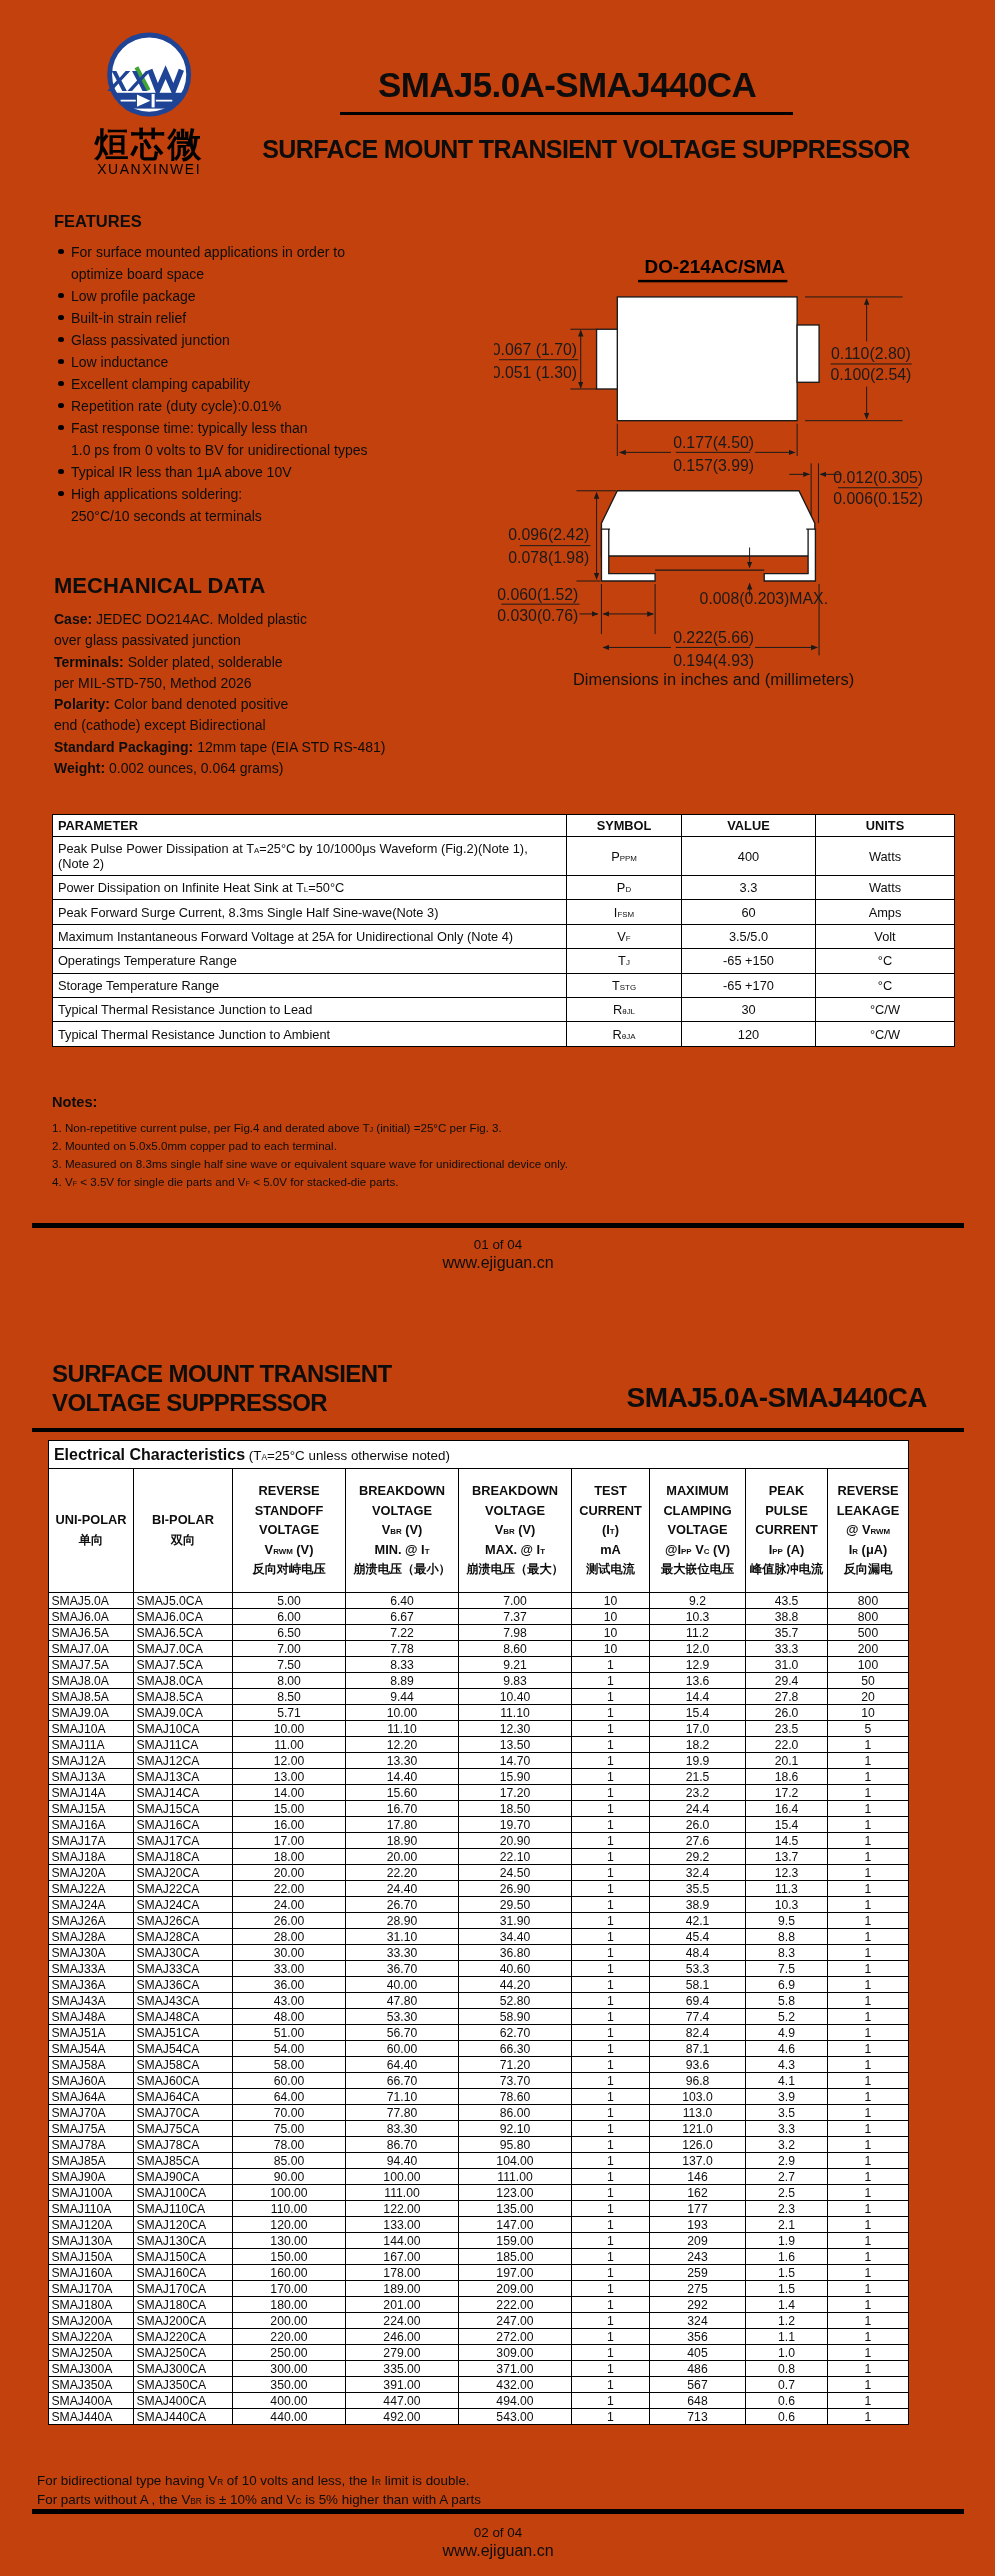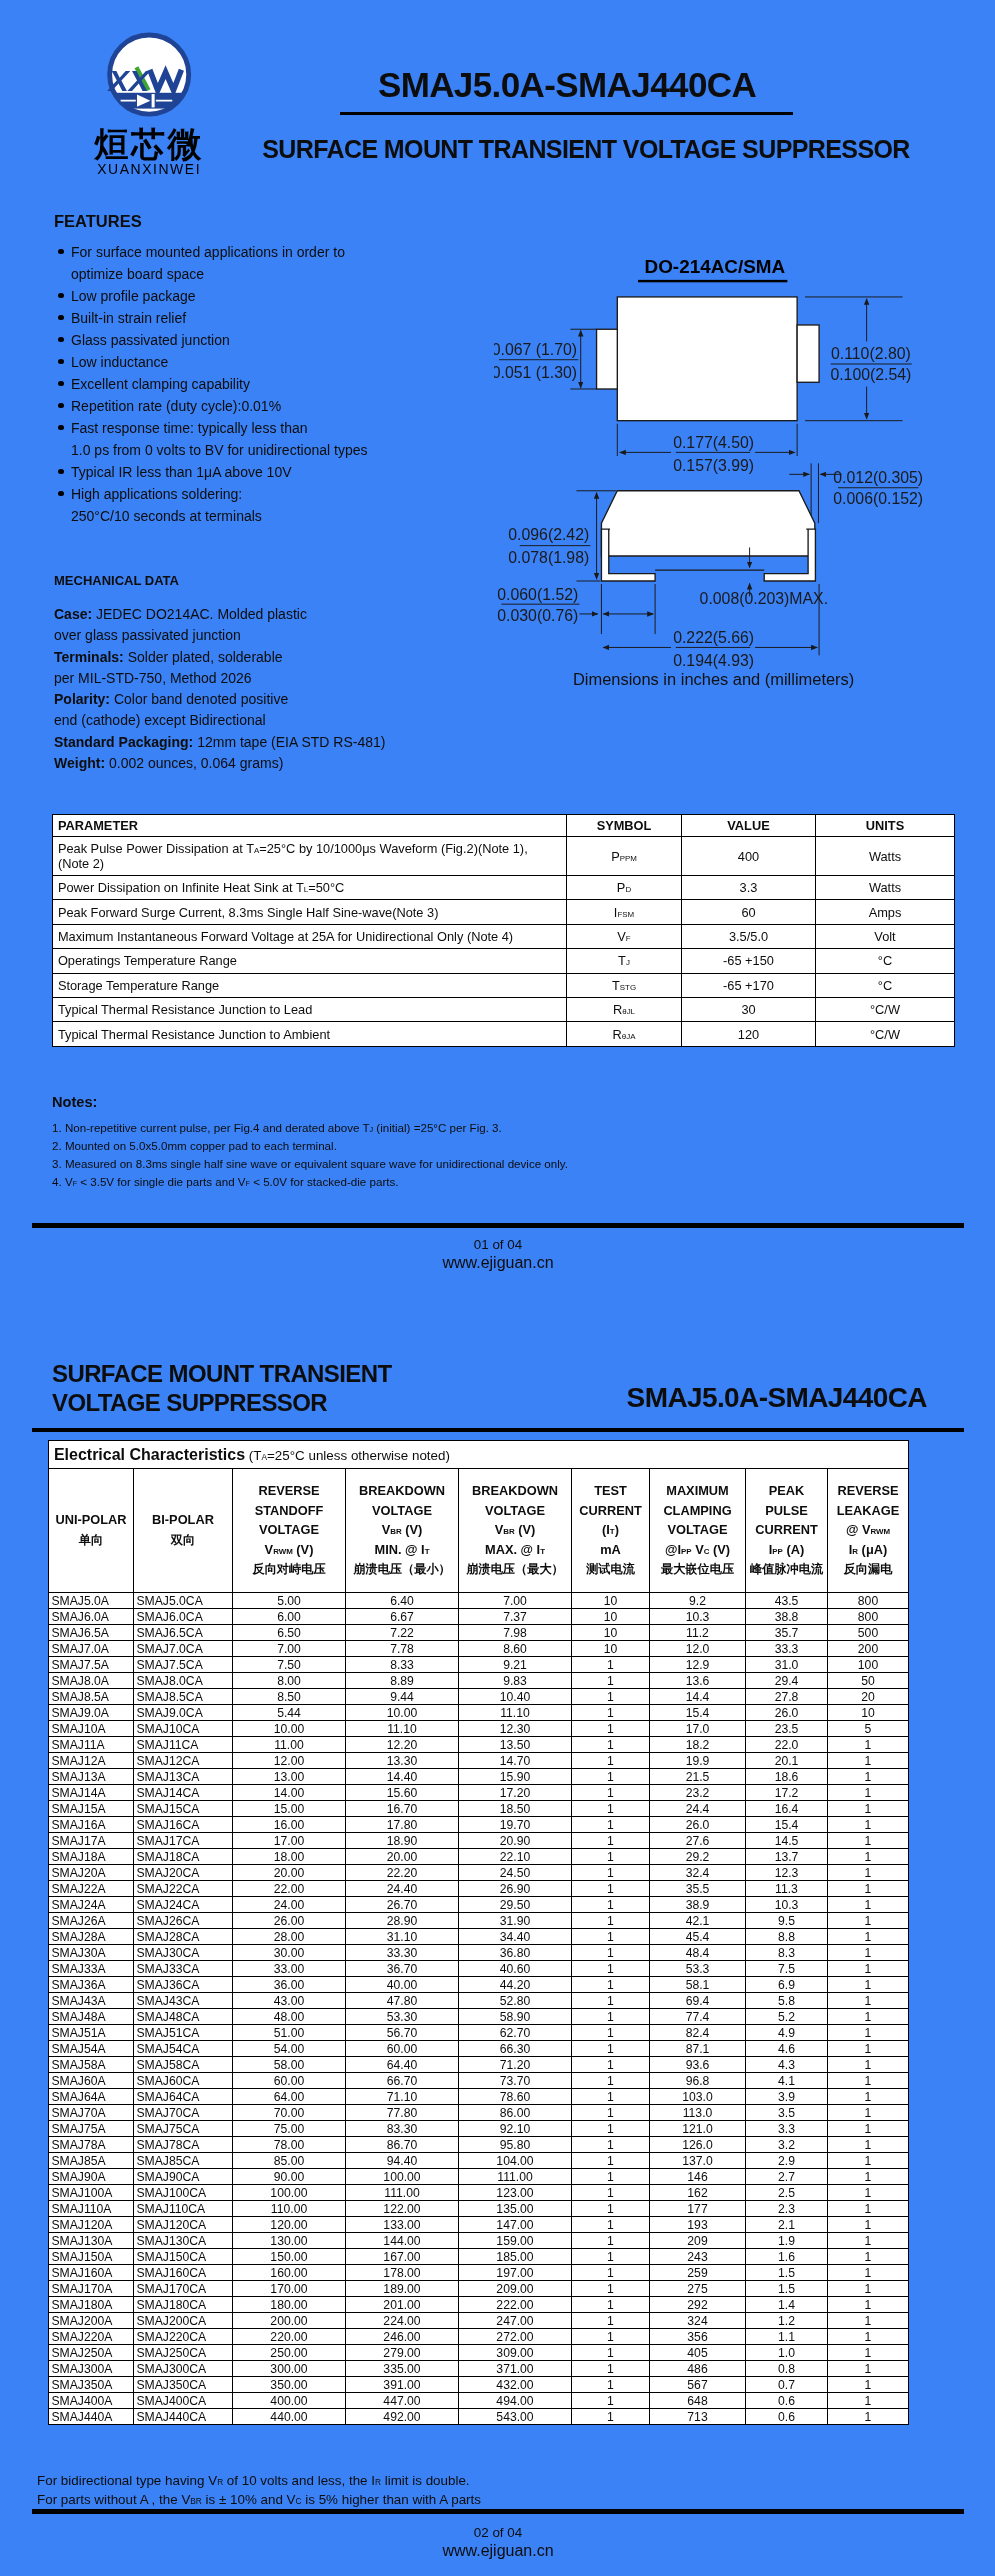--- a/index.html
+++ b/index.html
@@ -1,18 +1,18 @@
 <!DOCTYPE html>
 <html style="font-size:9.8px"><head>
 <meta charset="utf-8">
 <style>
   * { margin:0; padding:0; box-sizing:border-box; }
   html,body { background:#9a9a9a; }
   .sheet {
-    position:relative; width:995px; height:2576px; background:#3b82f6;
+    position:relative; width:995px; height:2576px; background:#c2410c;
     font-family:"Liberation Sans","DejaVu Sans",sans-serif; color:#0d0d0d;
     margin:0 auto; overflow:hidden;
   }
   sub { font-size:62%; line-height:0; vertical-align:-16%; }
 
   
   .logo-wrap { position:absolute; left:78px; top:21px; width:146px; height:160px; }
   .p1-part   { position:absolute; left:305px; top:65px; width:524px; text-align:center;
                font-size:35px; font-weight:bold; letter-spacing:-0.6px; }
   .p1-rule   { position:absolute; left:340px; top:112px; width:453px; height:3px; background:#000; }
@@ -20,21 +20,21 @@
                font-size:25px; font-weight:bold; letter-spacing:-0.6px; }
 
   
   .features { position:absolute; left:54px; top:212px; width:378px; }
   .features h3 { font-size:16.5px; font-weight:bold; margin-bottom:9.8px; }
   .feat-li { position:relative; padding-left:17px; font-size:14px; line-height:22px; }
   .feat-li::before { content:""; position:absolute; left:4.3px; top:8px; width:5.5px; height:5.5px;
                      background:#000; border-radius:50%; }
   .feat-li.nb::before { display:none; }
   .mech { position:absolute; left:54px; top:573px; width:403px; }
-  .mech h3 { font-size:13px; font-weight:bold; margin-bottom:16px; }
+  .mech h3 { font-size:22px; font-weight:bold; margin-bottom:10px; }
   .mline { font-size:14px; line-height:21.3px; }
 
   
   .diagram { position:absolute; left:494px; top:250px; width:488px; height:445px; }
   .diagram svg { width:100%; height:100%; }
   .dwg-line  { stroke:#1a1a1a; stroke-width:2; fill:none; }
   .dwg-thin  { stroke:#1a1a1a; stroke-width:1.6; fill:none; }
   .dwg-body  { fill:#fff; stroke:#1a1a1a; stroke-width:2.2; }
   .dim-text  { font-size:26px; fill:#1a1a1a; }
   .pkg-title { font-size:31px; font-weight:bold; fill:#000; }
@@ -467,21 +467,21 @@
           <td>9.44</td>
           <td>10.40</td>
           <td>1</td>
           <td>14.4</td>
           <td>27.8</td>
           <td>20</td>
         </tr>
         <tr class="gb">
           <td class="pn">SMAJ9.0A</td>
           <td class="pn">SMAJ9.0CA</td>
-          <td>5.44</td>
+          <td>5.71</td>
           <td>10.00</td>
           <td>11.10</td>
           <td>1</td>
           <td>15.4</td>
           <td>26.0</td>
           <td>10</td>
         </tr>
         <tr>
           <td class="pn">SMAJ10A</td>
           <td class="pn">SMAJ10CA</td>

